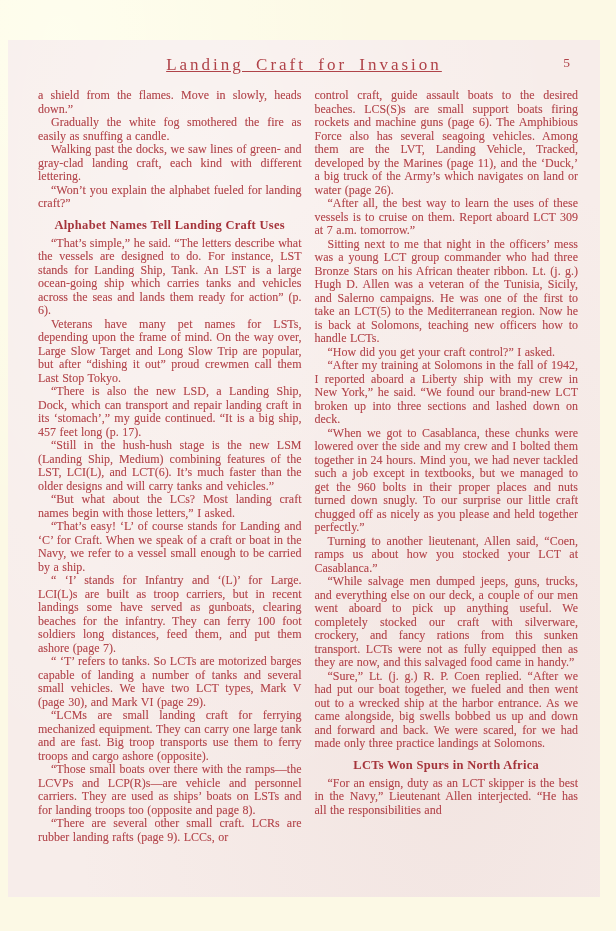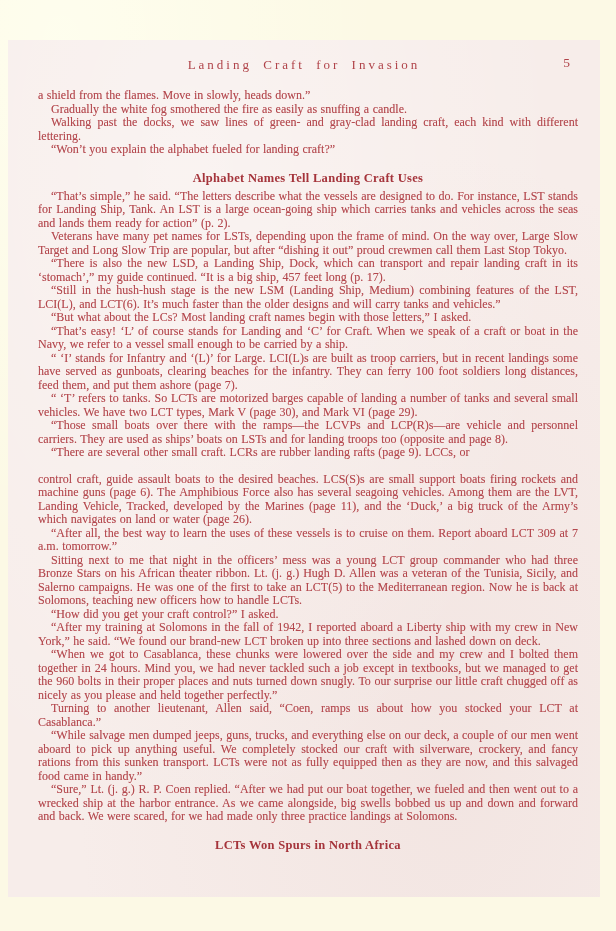--- a/index.html
+++ b/index.html
@@ -32,54 +32,54 @@
     box-sizing: border-box;
     overflow: hidden;
   }
   .running-header {
     position: relative;
     margin: 15px 28px 0 28px;
     height: 20px;
     text-align: center;
   }
   .header-title {
-    font-size: 13px;
+    font-size: 17px;
     letter-spacing: 3px;
     word-spacing: 5px;
     color: #b04349;
+    text-decoration: underline;
   }
   .page-number {
     position: absolute;
     right: 2px;
     top: 0;
     font-size: 13.5px;
     color: #b04349;
   }
   .columns {
     display: flex;
     gap: 13px;
     padding: 14px 22px 0 30px;
-    flex-direction: column;
   }
   .col {
     flex: 1;
     min-width: 0;
   }
   .col p {
     margin: 0;
     font-size: 12px;
     line-height: 13.5px;
     text-align: justify;
     color: #b4484e;
     word-spacing: 0.5px;
     text-shadow: 0 0 0.4px rgba(180,72,78,0.4);
   }
   .col p.indent { text-indent: 13px; }
   .col h2 {
-    margin: 14px 0 5px 0;
+    margin: 7px 0 5px 0;
     font-size: 12.5px;
     line-height: 14px;
     font-weight: bold;
     text-align: center;
     letter-spacing: 0.3px;
     color: #a5343b;
   }
 </style>
 </head>
 <body>
@@ -95,42 +95,44 @@
     <div class="columns">
 
       <div class="col">
         <p>a shield from the flames.  Move in slowly, heads down.”</p>
         <p class="indent">Gradually the white fog smothered the fire as easily as snuffing a candle.</p>
         <p class="indent">Walking past the docks, we saw lines of green- and gray-clad landing craft, each kind with different lettering.</p>
         <p class="indent">“Won’t you explain the alphabet fueled for landing craft?”</p>
 
         <h2>Alphabet Names Tell Landing Craft Uses</h2>
 
-        <p class="indent">“That’s simple,” he said.  “The letters describe what the vessels are designed to do. For instance, LST stands for Landing Ship, Tank.  An LST is a large ocean-going ship which carries tanks and vehicles across the seas and lands them ready for action” (p. 2).</p>
+        <p class="indent">“That’s simple,” he said.  “The letters describe what the vessels are designed to do. For instance, LST stands for Landing Ship, Tank.  An LST is a large ocean-going ship which carries tanks and vehicles across the seas and lands them ready for action” (p. 6).</p>
         <p class="indent">Veterans have many pet names for LSTs, depending upon the frame of mind.  On the way over, Large Slow Target and Long Slow Trip are popular, but after “dishing it out” proud crewmen call them Last Stop Tokyo.</p>
         <p class="indent">“There is also the new LSD, a Landing Ship, Dock, which can transport and repair landing craft in its ‘stomach’,” my guide continued.  “It is a big ship, 457 feet long (p. 17).</p>
         <p class="indent">“Still in the hush-hush stage is the new LSM (Landing Ship, Medium) combining features of the LST, LCI(L), and LCT(6). It’s much faster than the older designs and will carry tanks and vehicles.”</p>
         <p class="indent">“But what about the LCs?  Most landing craft names begin with those letters,” I asked.</p>
         <p class="indent">“That’s easy!  ‘L’ of course stands for Landing and ‘C’ for Craft.  When we speak of a craft or boat in the Navy, we refer to a vessel small enough to be carried by a ship.</p>
         <p class="indent">“ ‘I’ stands for Infantry and ‘(L)’ for Large. LCI(L)s are built as troop carriers, but in recent landings some have served as gunboats, clearing beaches for the infantry.  They can ferry 100 foot soldiers long distances, feed them, and put them ashore (page 7).</p>
         <p class="indent">“ ‘T’ refers to tanks.  So LCTs are motorized barges capable of landing a number of tanks and several small vehicles.  We have two LCT types, Mark V (page 30), and Mark VI (page 29).</p>
+        <p class="indent">“LCMs are small landing craft for ferrying mechanized equipment.  They can carry one large tank and are fast.  Big troop transports use them to ferry troops and cargo ashore (opposite).</p>
         <p class="indent">“Those small boats over there with the ramps—the LCVPs and LCP(R)s—are vehicle and personnel carriers.  They are used as ships’ boats on LSTs and for landing troops too (opposite and page 8).</p>
         <p class="indent">“There are several other small craft.  LCRs are rubber landing rafts (page 9).  LCCs, or</p>
       </div>
 
       <div class="col">
         <p>control craft, guide assault boats to the desired beaches.  LCS(S)s are small support boats firing rockets and machine guns (page 6).  The Amphibious Force also has several seagoing vehicles.  Among them are the LVT, Landing Vehicle, Tracked, developed by the Marines (page 11), and the ‘Duck,’ a big truck of the Army’s which navigates on land or water (page 26).</p>
         <p class="indent">“After all, the best way to learn the uses of these vessels is to cruise on them.  Report aboard LCT 309 at 7 a.m. tomorrow.”</p>
         <p class="indent">Sitting next to me that night in the officers’ mess was a young LCT group commander who had three Bronze Stars on his African theater ribbon.  Lt. (j. g.) Hugh D. Allen was a veteran of the Tunisia, Sicily, and Salerno campaigns.  He was one of the first to take an LCT(5) to the Mediterranean region.  Now he is back at Solomons, teaching new officers how to handle LCTs.</p>
         <p class="indent">“How did you get your craft control?” I asked.</p>
         <p class="indent">“After my training at Solomons in the fall of 1942, I reported aboard a Liberty ship with my crew in New York,” he said.  “We found our brand-new LCT broken up into three sections and lashed down on deck.</p>
         <p class="indent">“When we got to Casablanca, these chunks were lowered over the side and my crew and I bolted them together in 24 hours.  Mind you, we had never tackled such a job except in textbooks, but we managed to get the 960 bolts in their proper places and nuts turned down snugly.  To our surprise our little craft chugged off as nicely as you please and held together perfectly.”</p>
         <p class="indent">Turning to another lieutenant, Allen said, “Coen, ramps us about how you stocked your LCT at Casablanca.”</p>
         <p class="indent">“While salvage men dumped jeeps, guns, trucks, and everything else on our deck, a couple of our men went aboard to pick up anything useful.  We completely stocked our craft with silverware, crockery, and fancy rations from this sunken transport.  LCTs were not as fully equipped then as they are now, and this salvaged food came in handy.”</p>
         <p class="indent">“Sure,” Lt. (j. g.) R. P. Coen replied. “After we had put our boat together, we fueled and then went out to a wrecked ship at the harbor entrance.  As we came alongside, big swells bobbed us up and down and forward and back.  We were scared, for we had made only three practice landings at Solomons.</p>
 
         <h2>LCTs Won Spurs in North Africa</h2>
 
+        <p class="indent">“For an ensign, duty as an LCT skipper is the best in the Navy,” Lieutenant Allen interjected.  “He has all the responsibilities and</p>
       </div>
 
     </div>
   </div>
 </div>
 
 </body></html>

